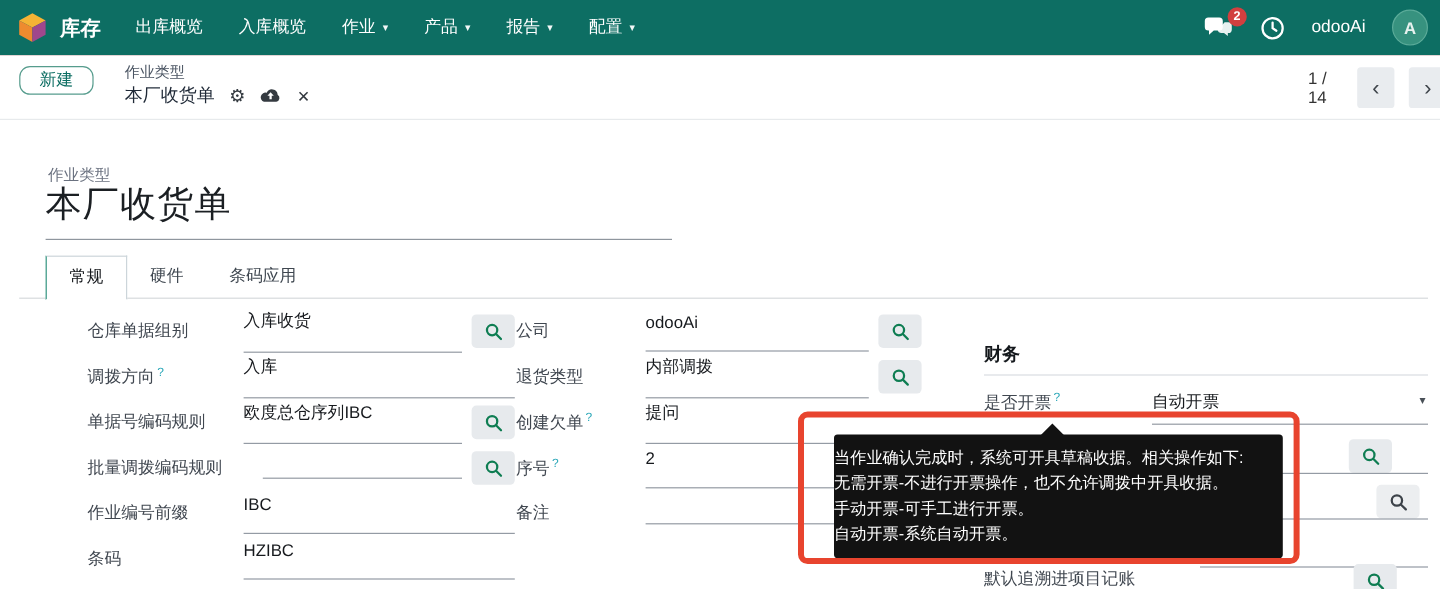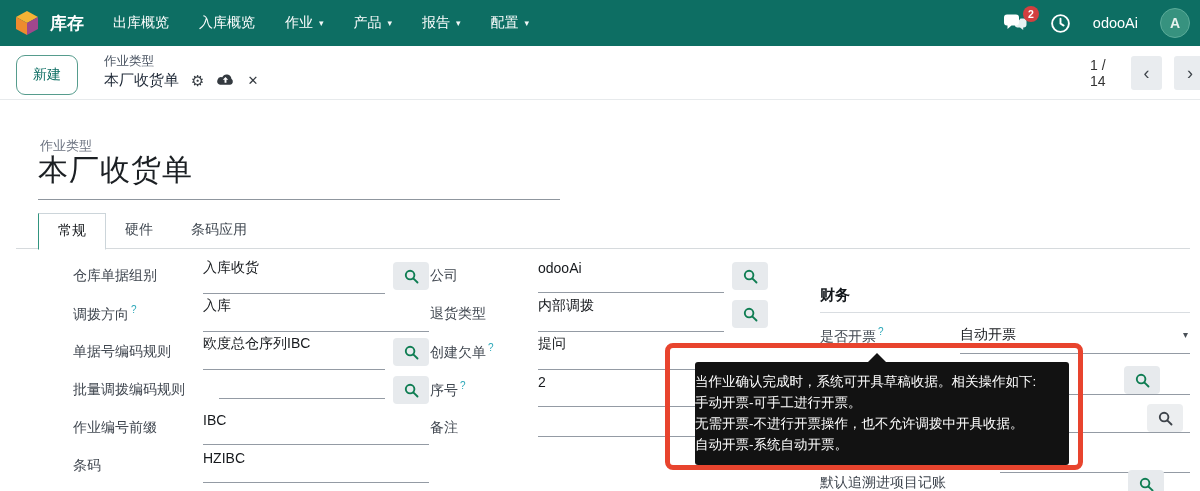--- a/index.html
+++ b/index.html
@@ -20,21 +20,21 @@
     background:#d23f3f; color:#fff; font-size:10.5px; font-weight:700; display:flex; align-items:center;
     justify-content:center; padding:0 4px; }
   .user-name { font-size:14.5px; }
   .avatar { width:30px; height:30px; border-radius:50%; background:#37927f; color:#e8f2ef;
     display:flex; align-items:center; justify-content:center; font-size:14px; font-weight:700;
     border:1px solid #5bab99; flex:0 0 auto; }
 
   
   .cpanel { position:absolute; left:0; top:46px; width:1200px; height:54px; background:#fff;
     border-bottom:1px solid #e7eaec; }
-  .btn-new { position:absolute; left:16px; top:9px; height:40px; padding:0 16px; background:#fff;
+  .btn-new { position:absolute; left:16px; top:9px; height:24px; padding:0 16px; background:#fff;
     border:1px solid #569c8d; border-radius:9px; color:#0d6e63; font-size:14px; cursor:pointer;
     font-family:inherit; }
   .bc { position:absolute; left:104px; top:5px; line-height:1.15; }
   .bc-parent { font-size:12.5px; color:#4b5563; cursor:pointer; }
   .bc-row { display:flex; align-items:center; gap:12px; font-size:15px; color:#1f2937; margin-top:2px; }
   .bc-icon { font-size:15px; color:#343a40; cursor:pointer; line-height:1; }
   .bc-close { font-weight:700; font-size:13px; }
   .pager { position:absolute; left:1090px; top:10px; display:flex; align-items:center; gap:12px; }
   .pager-value { font-size:14px; color:#333; }
   .pg-btn { width:38px; height:34px; background:#e9ecef; border:none; border-radius:3px; color:#3f454b;
@@ -306,19 +306,19 @@
             </svg>
           </button>
       </div>
     </div>
 
     <div class="red-rect"></div>
 
     <div class="tooltip">
       <span class="arrow"></span>
       <div>当作业确认完成时，系统可开具草稿收据。相关操作如下:</div>
+      <div>无需开票-不进行开票操作，也不允许调拨中开具收据。</div>
       <div>手动开票-可手工进行开票。</div>
-      <div>无需开票-不进行开票操作，也不允许调拨中开具收据。</div>
       <div>自动开票-系统自动开票。</div>
     </div>
 
   </div>
 </div>
 
 </body></html>

